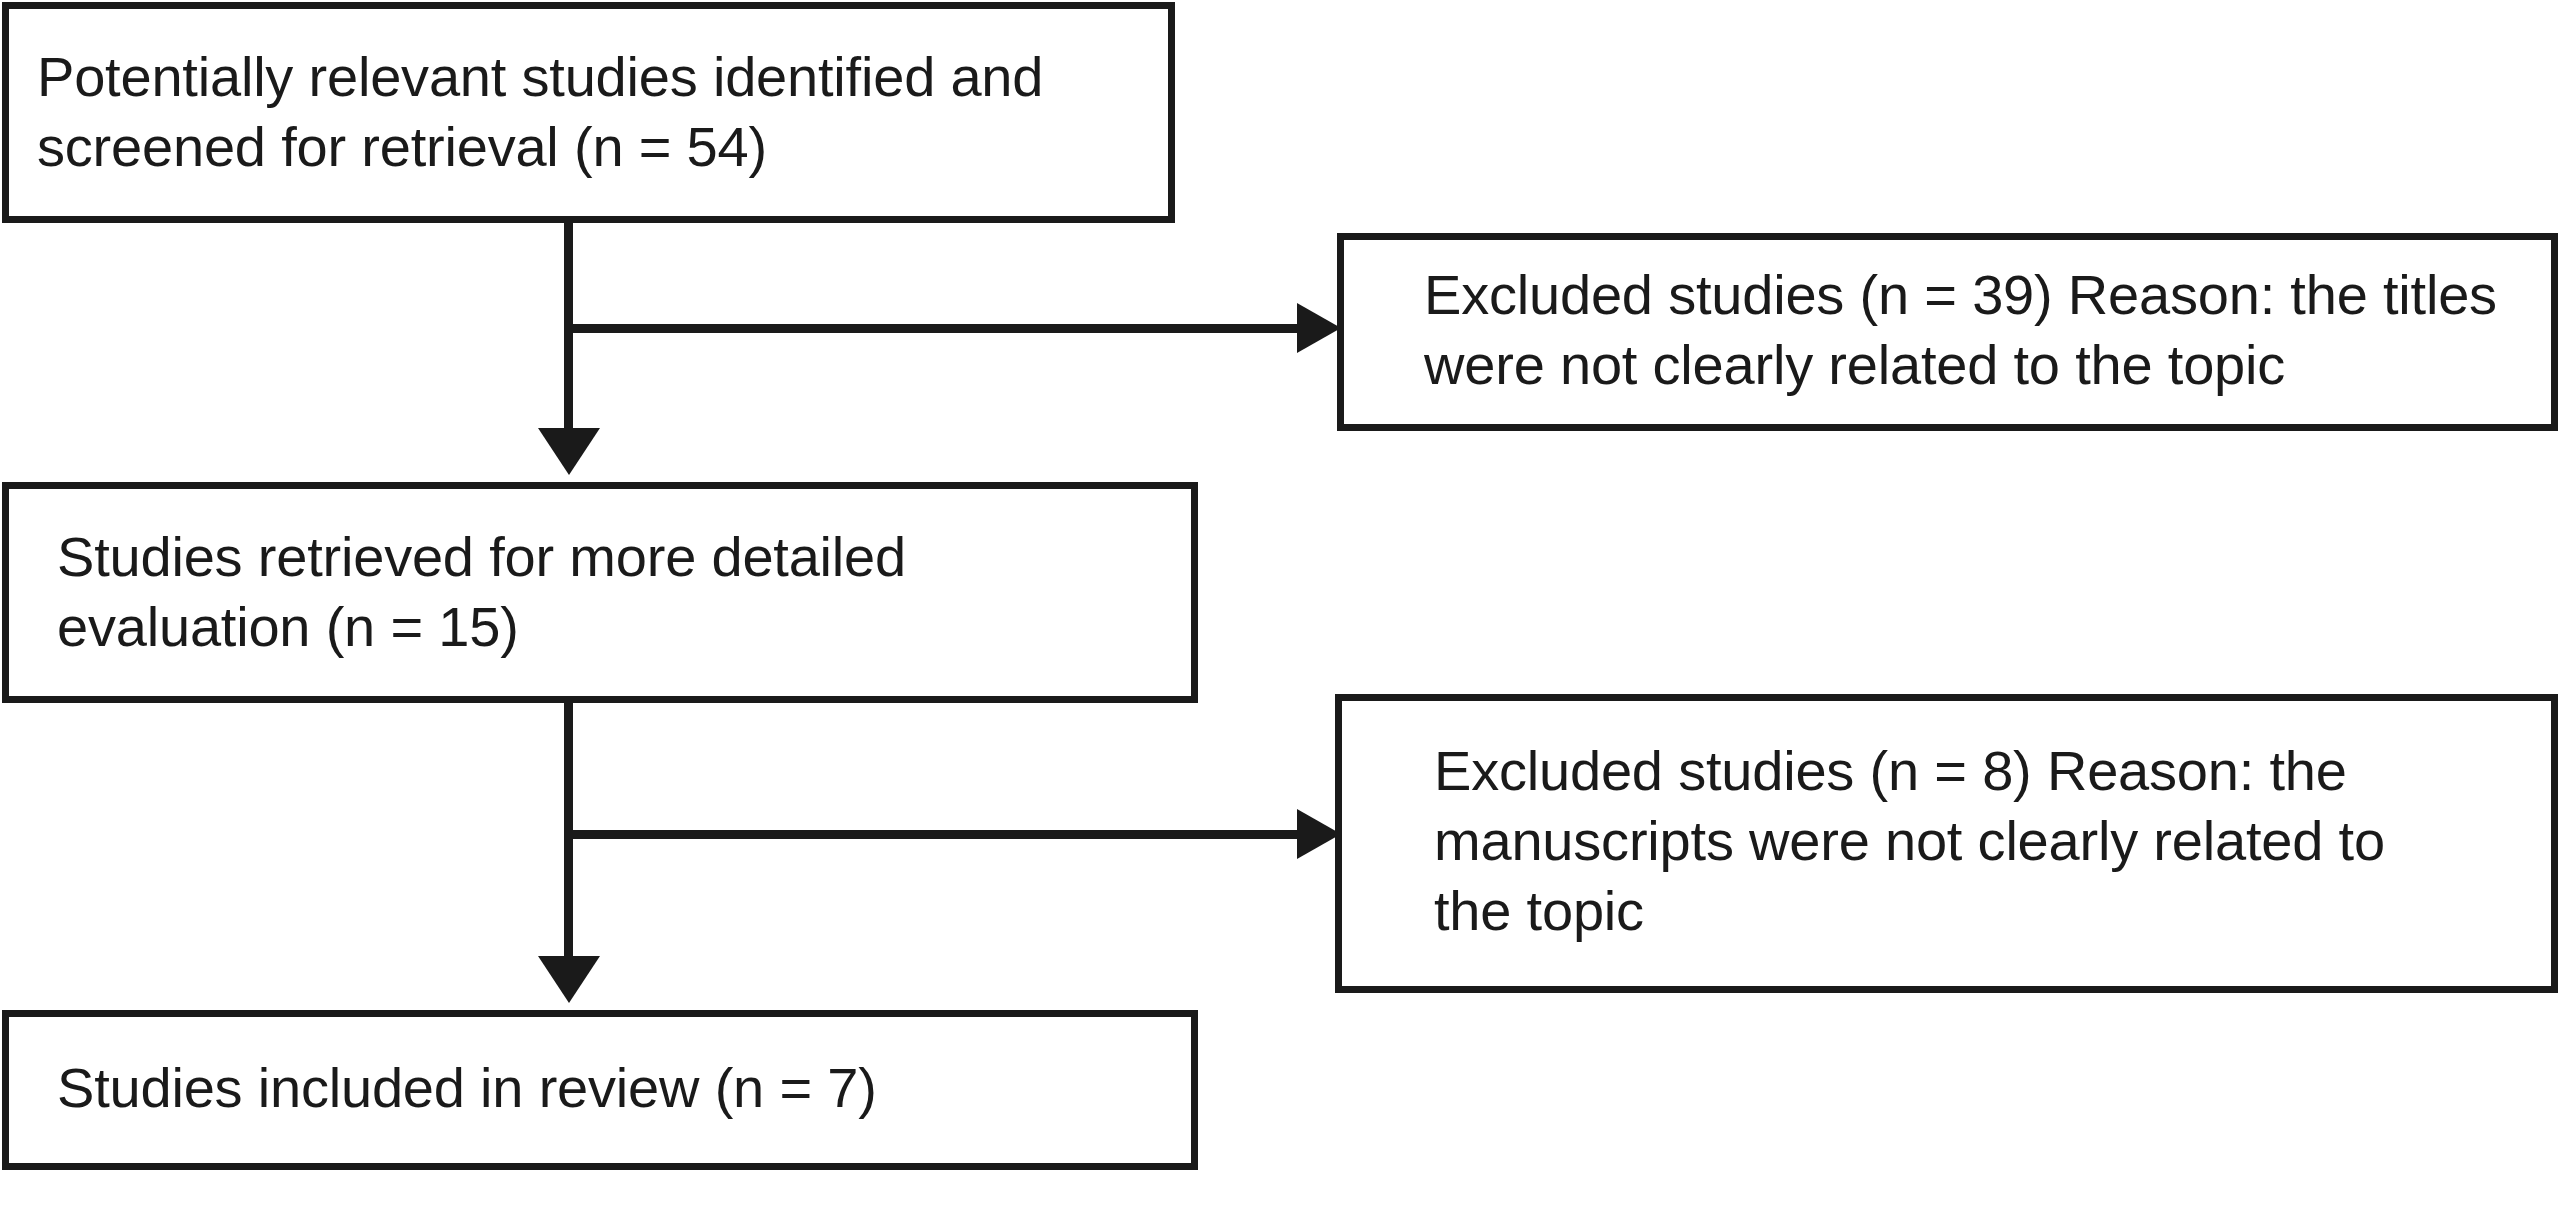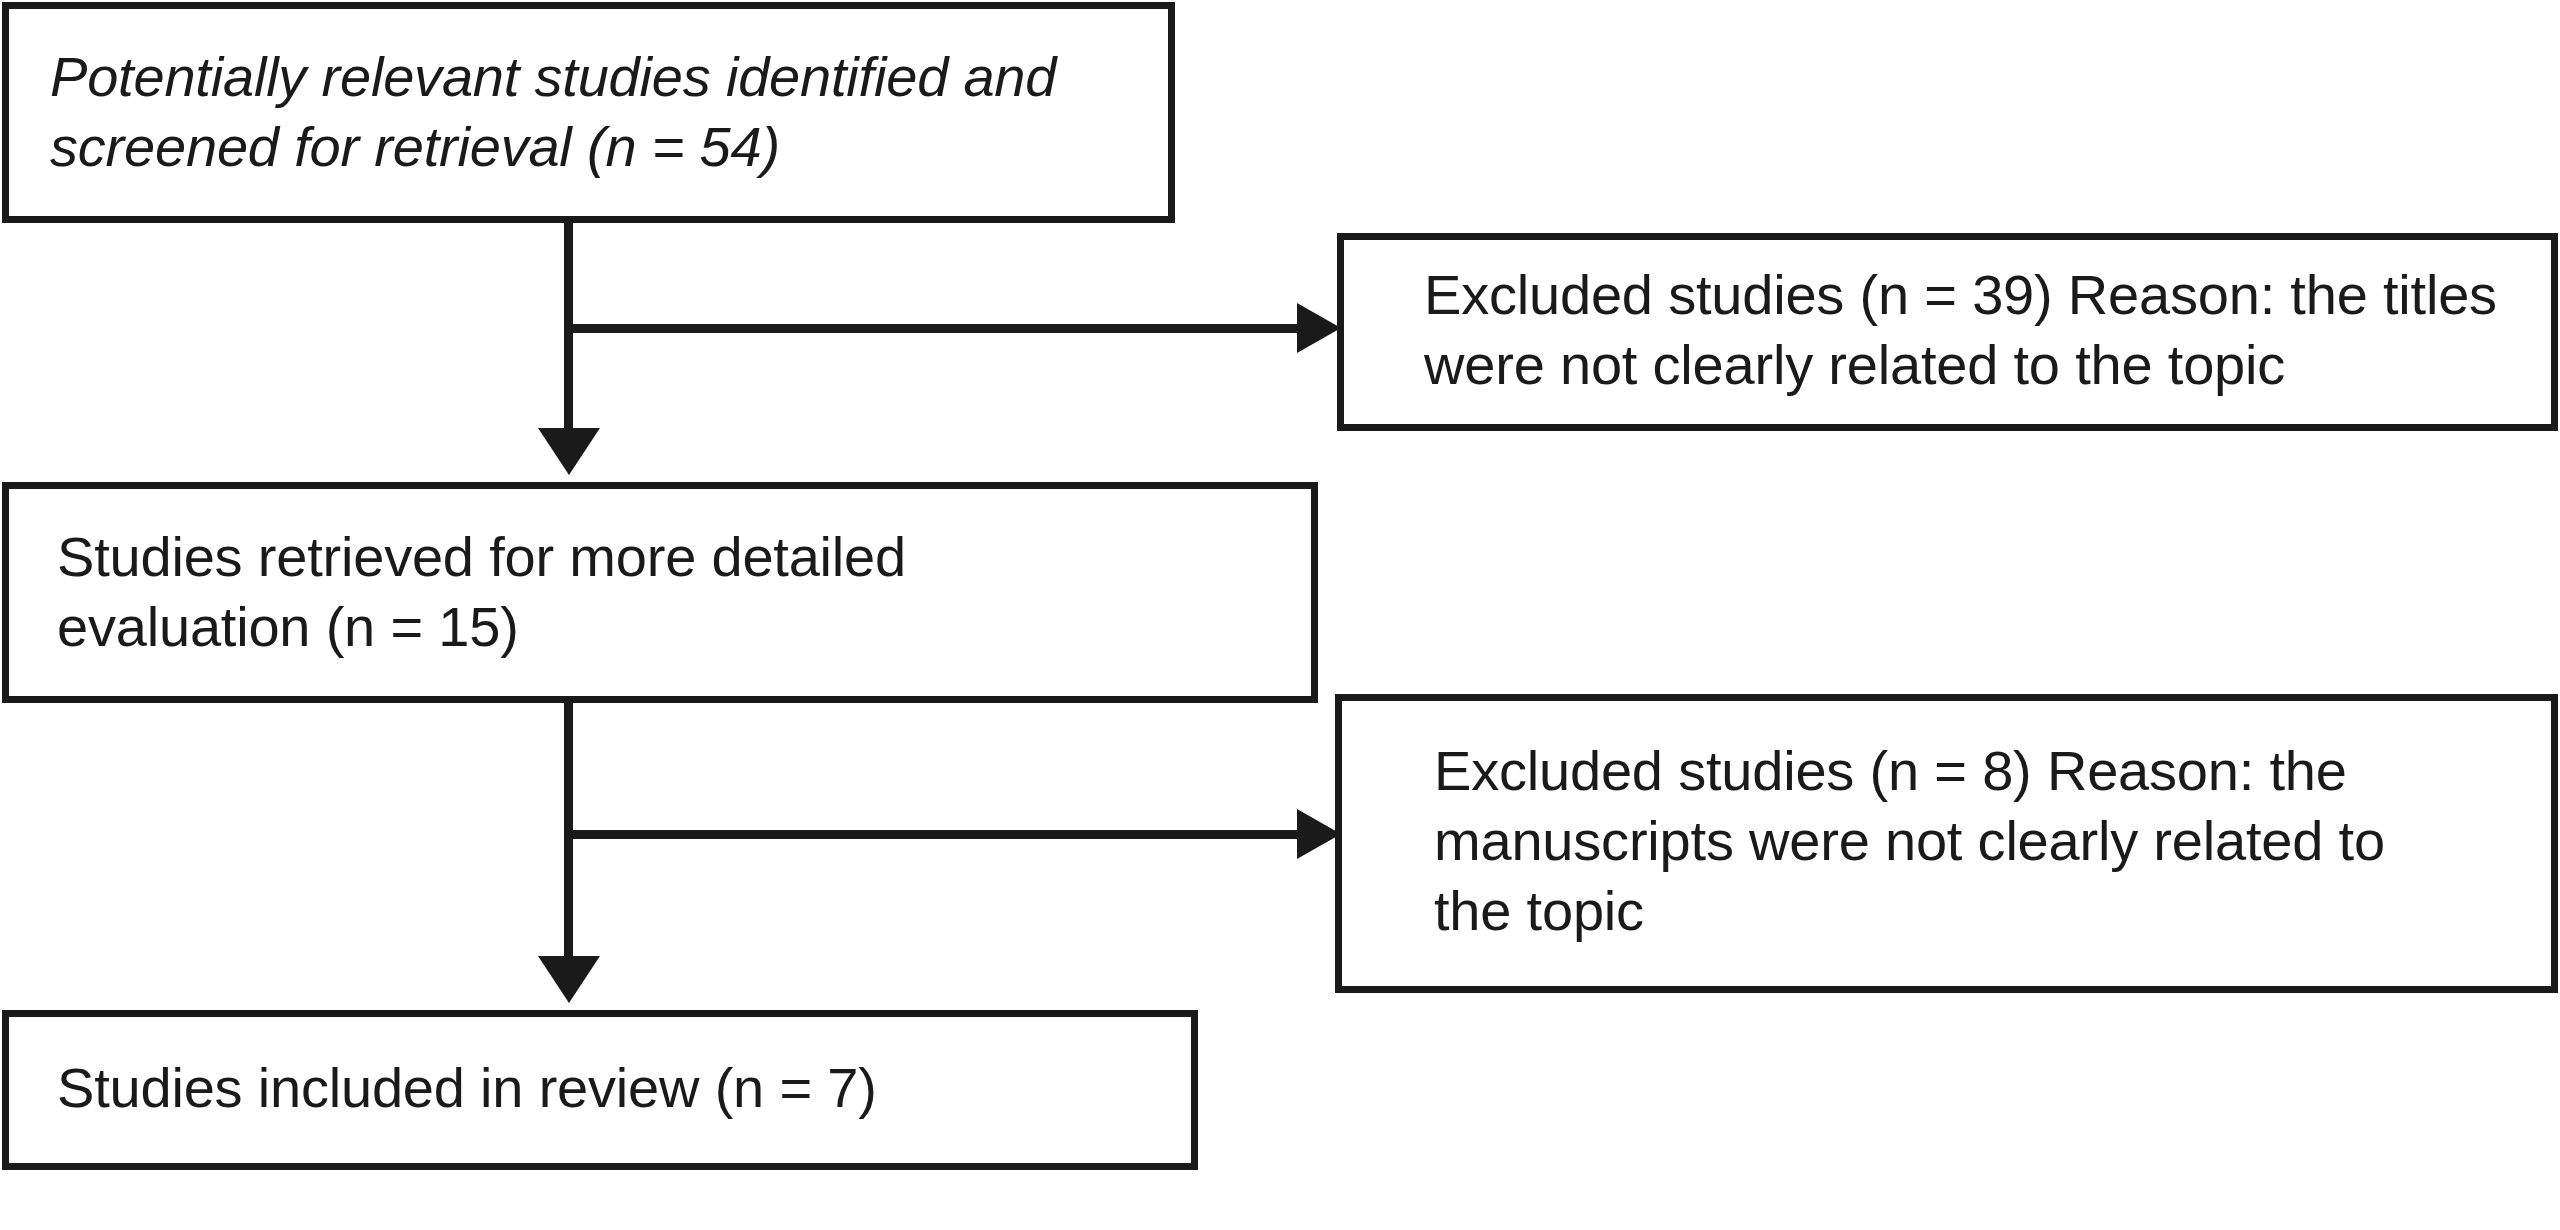--- a/index.html
+++ b/index.html
@@ -26,26 +26,26 @@
   .flow-box .box-text {
     color: #1a1a1a;
     font-family: "Liberation Sans", sans-serif;
     font-size: 56px;
     line-height: 70px;
     letter-spacing: -0.2px;
     white-space: pre-line;
   }
   
   #box-screened  { left: 2px;    top: 2px;    width: 1173px; height: 221px; }
-  #box-screened .box-text { padding-left: 41px; padding-bottom: 2px; font-style: italic; }
+  #box-screened .box-text { padding-left: 28px; padding-bottom: 2px; }
 
   #box-excluded-1 { left: 1337px; top: 233px;  width: 1221px; height: 198px; }
   #box-excluded-1 .box-text { padding-left: 80px; padding-bottom: 4px; }
 
-  #box-retrieved { left: 2px;    top: 482px;  width: 1316px; height: 221px; }
+  #box-retrieved { left: 2px;    top: 482px;  width: 1196px; height: 221px; }
   #box-retrieved .box-text { padding-left: 48px; padding-bottom: 2px; }
 
   #box-excluded-2 { left: 1335px; top: 694px;  width: 1223px; height: 299px; }
   #box-excluded-2 .box-text { padding-left: 92px; padding-bottom: 6px; }
 
   #box-included  { left: 2px;    top: 1010px; width: 1196px; height: 160px; }
   #box-included .box-text { padding-left: 48px; padding-bottom: 4px; }
 
   
   .v-line {

